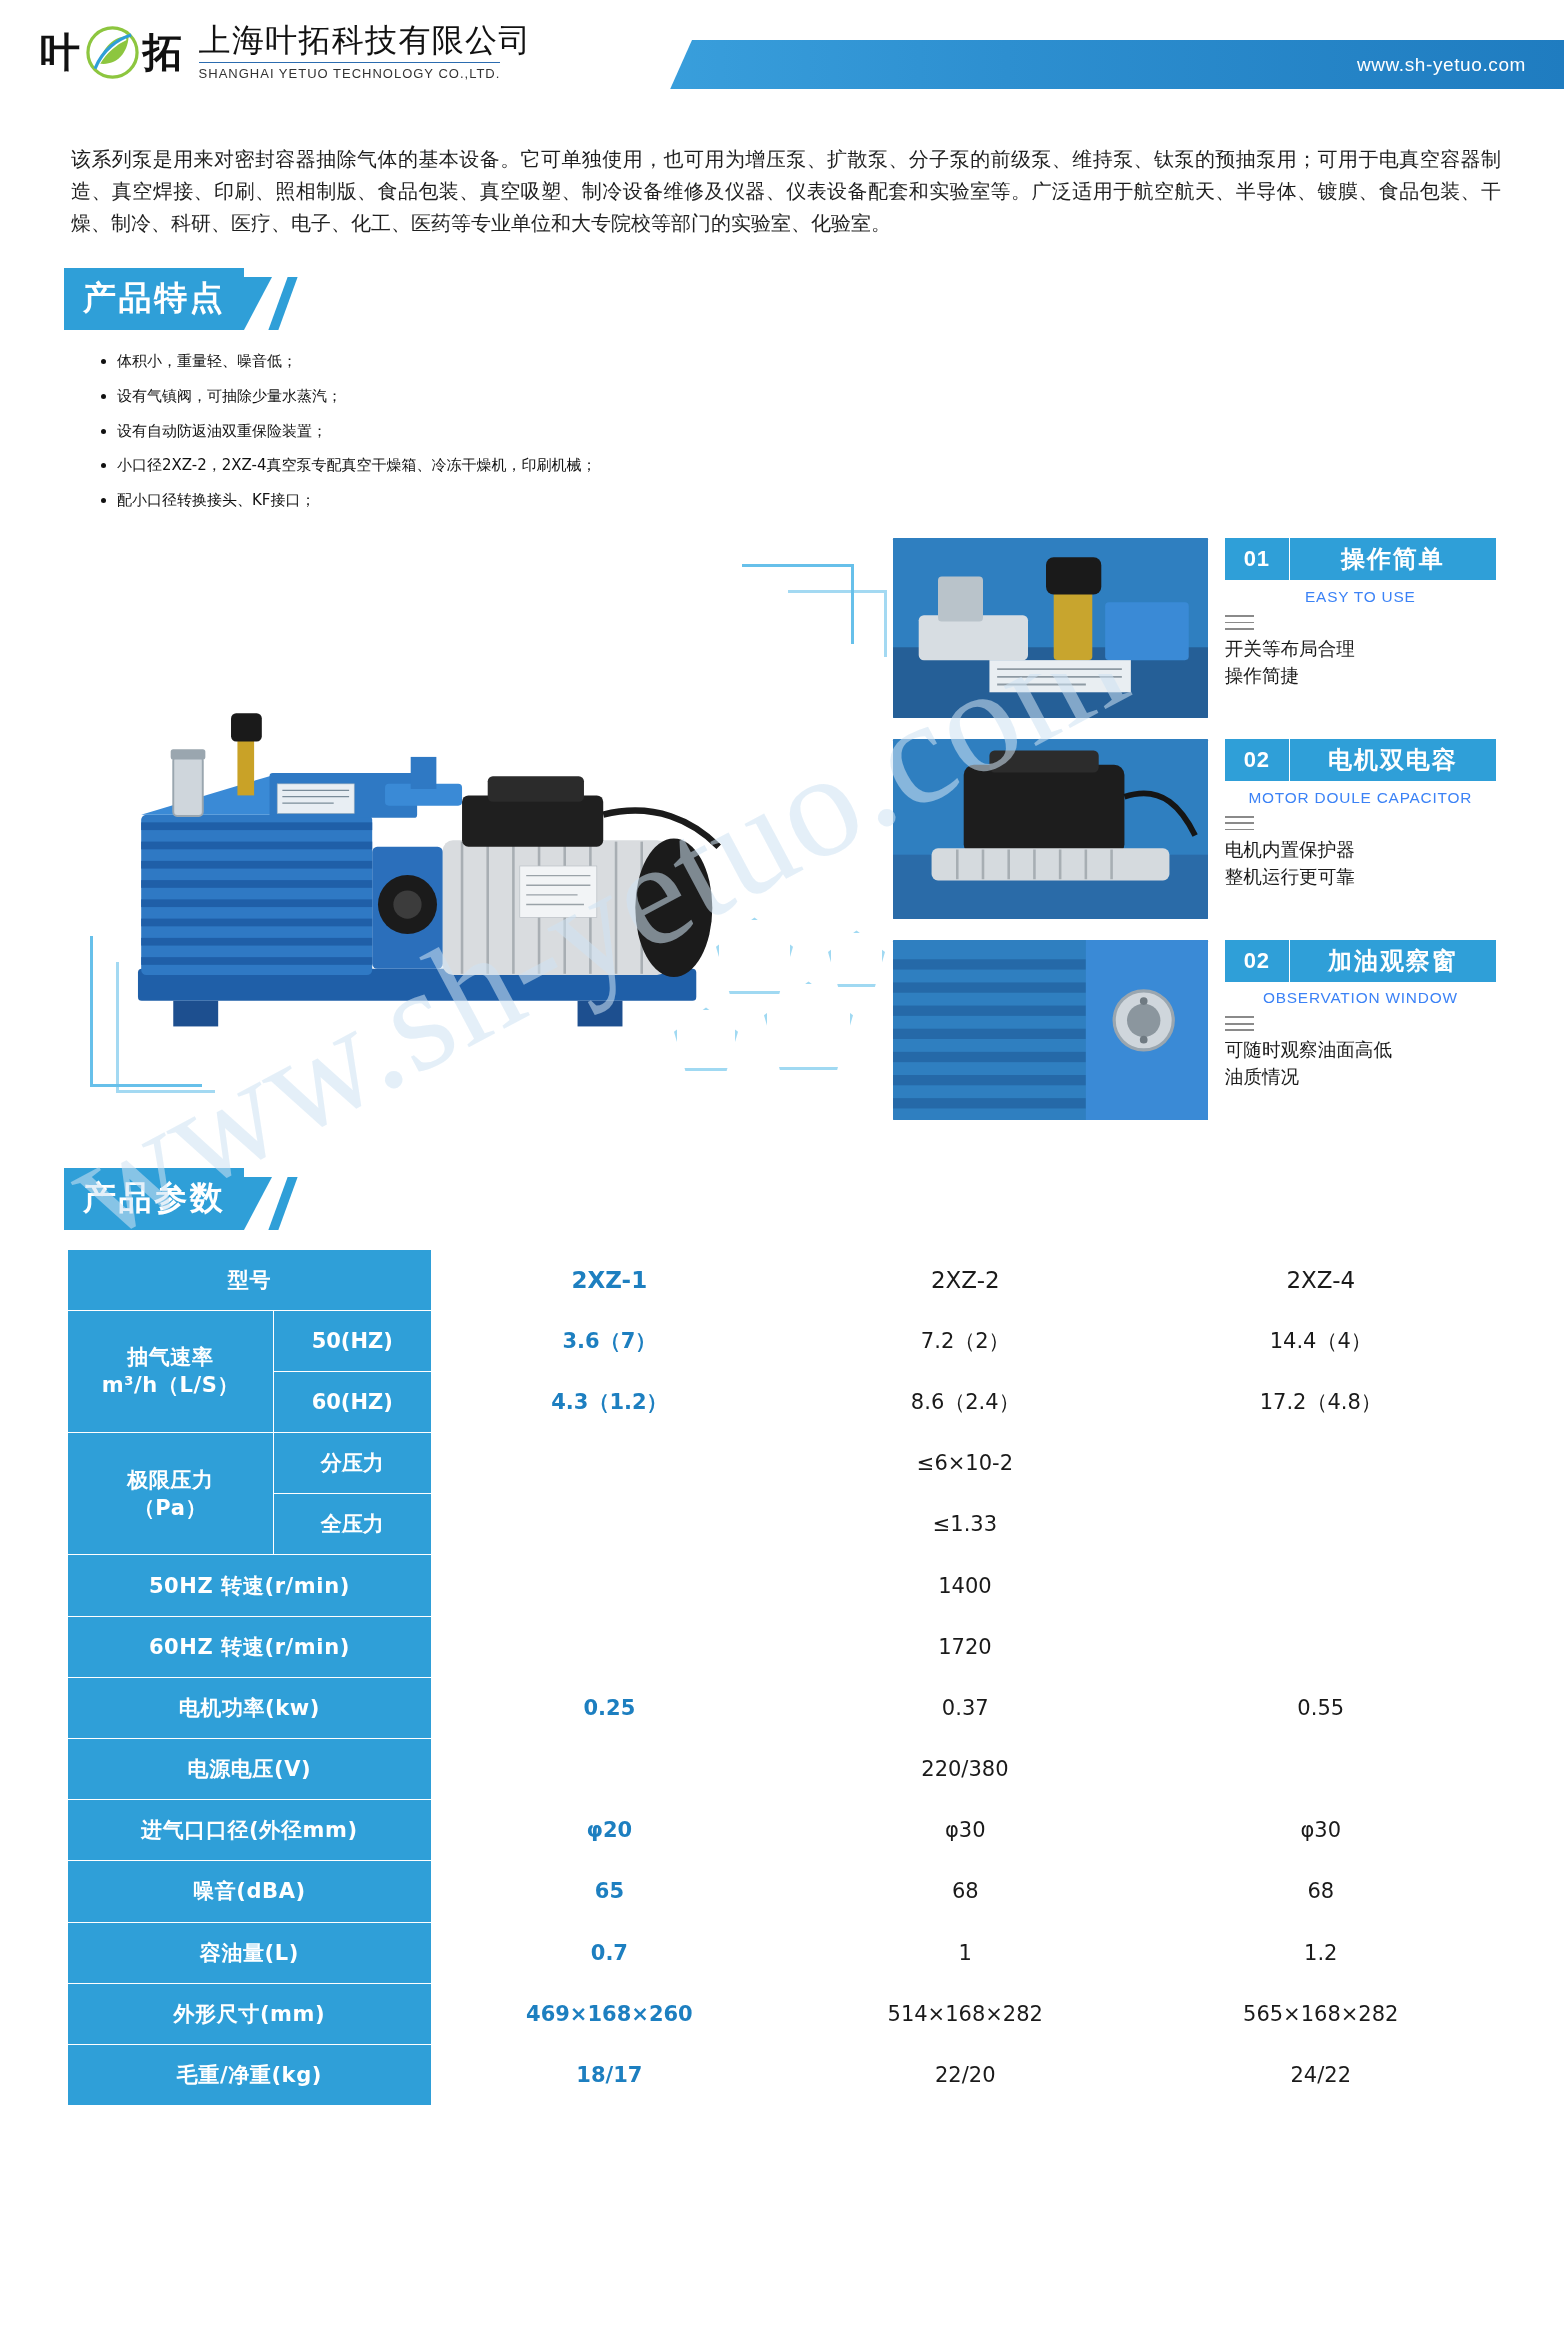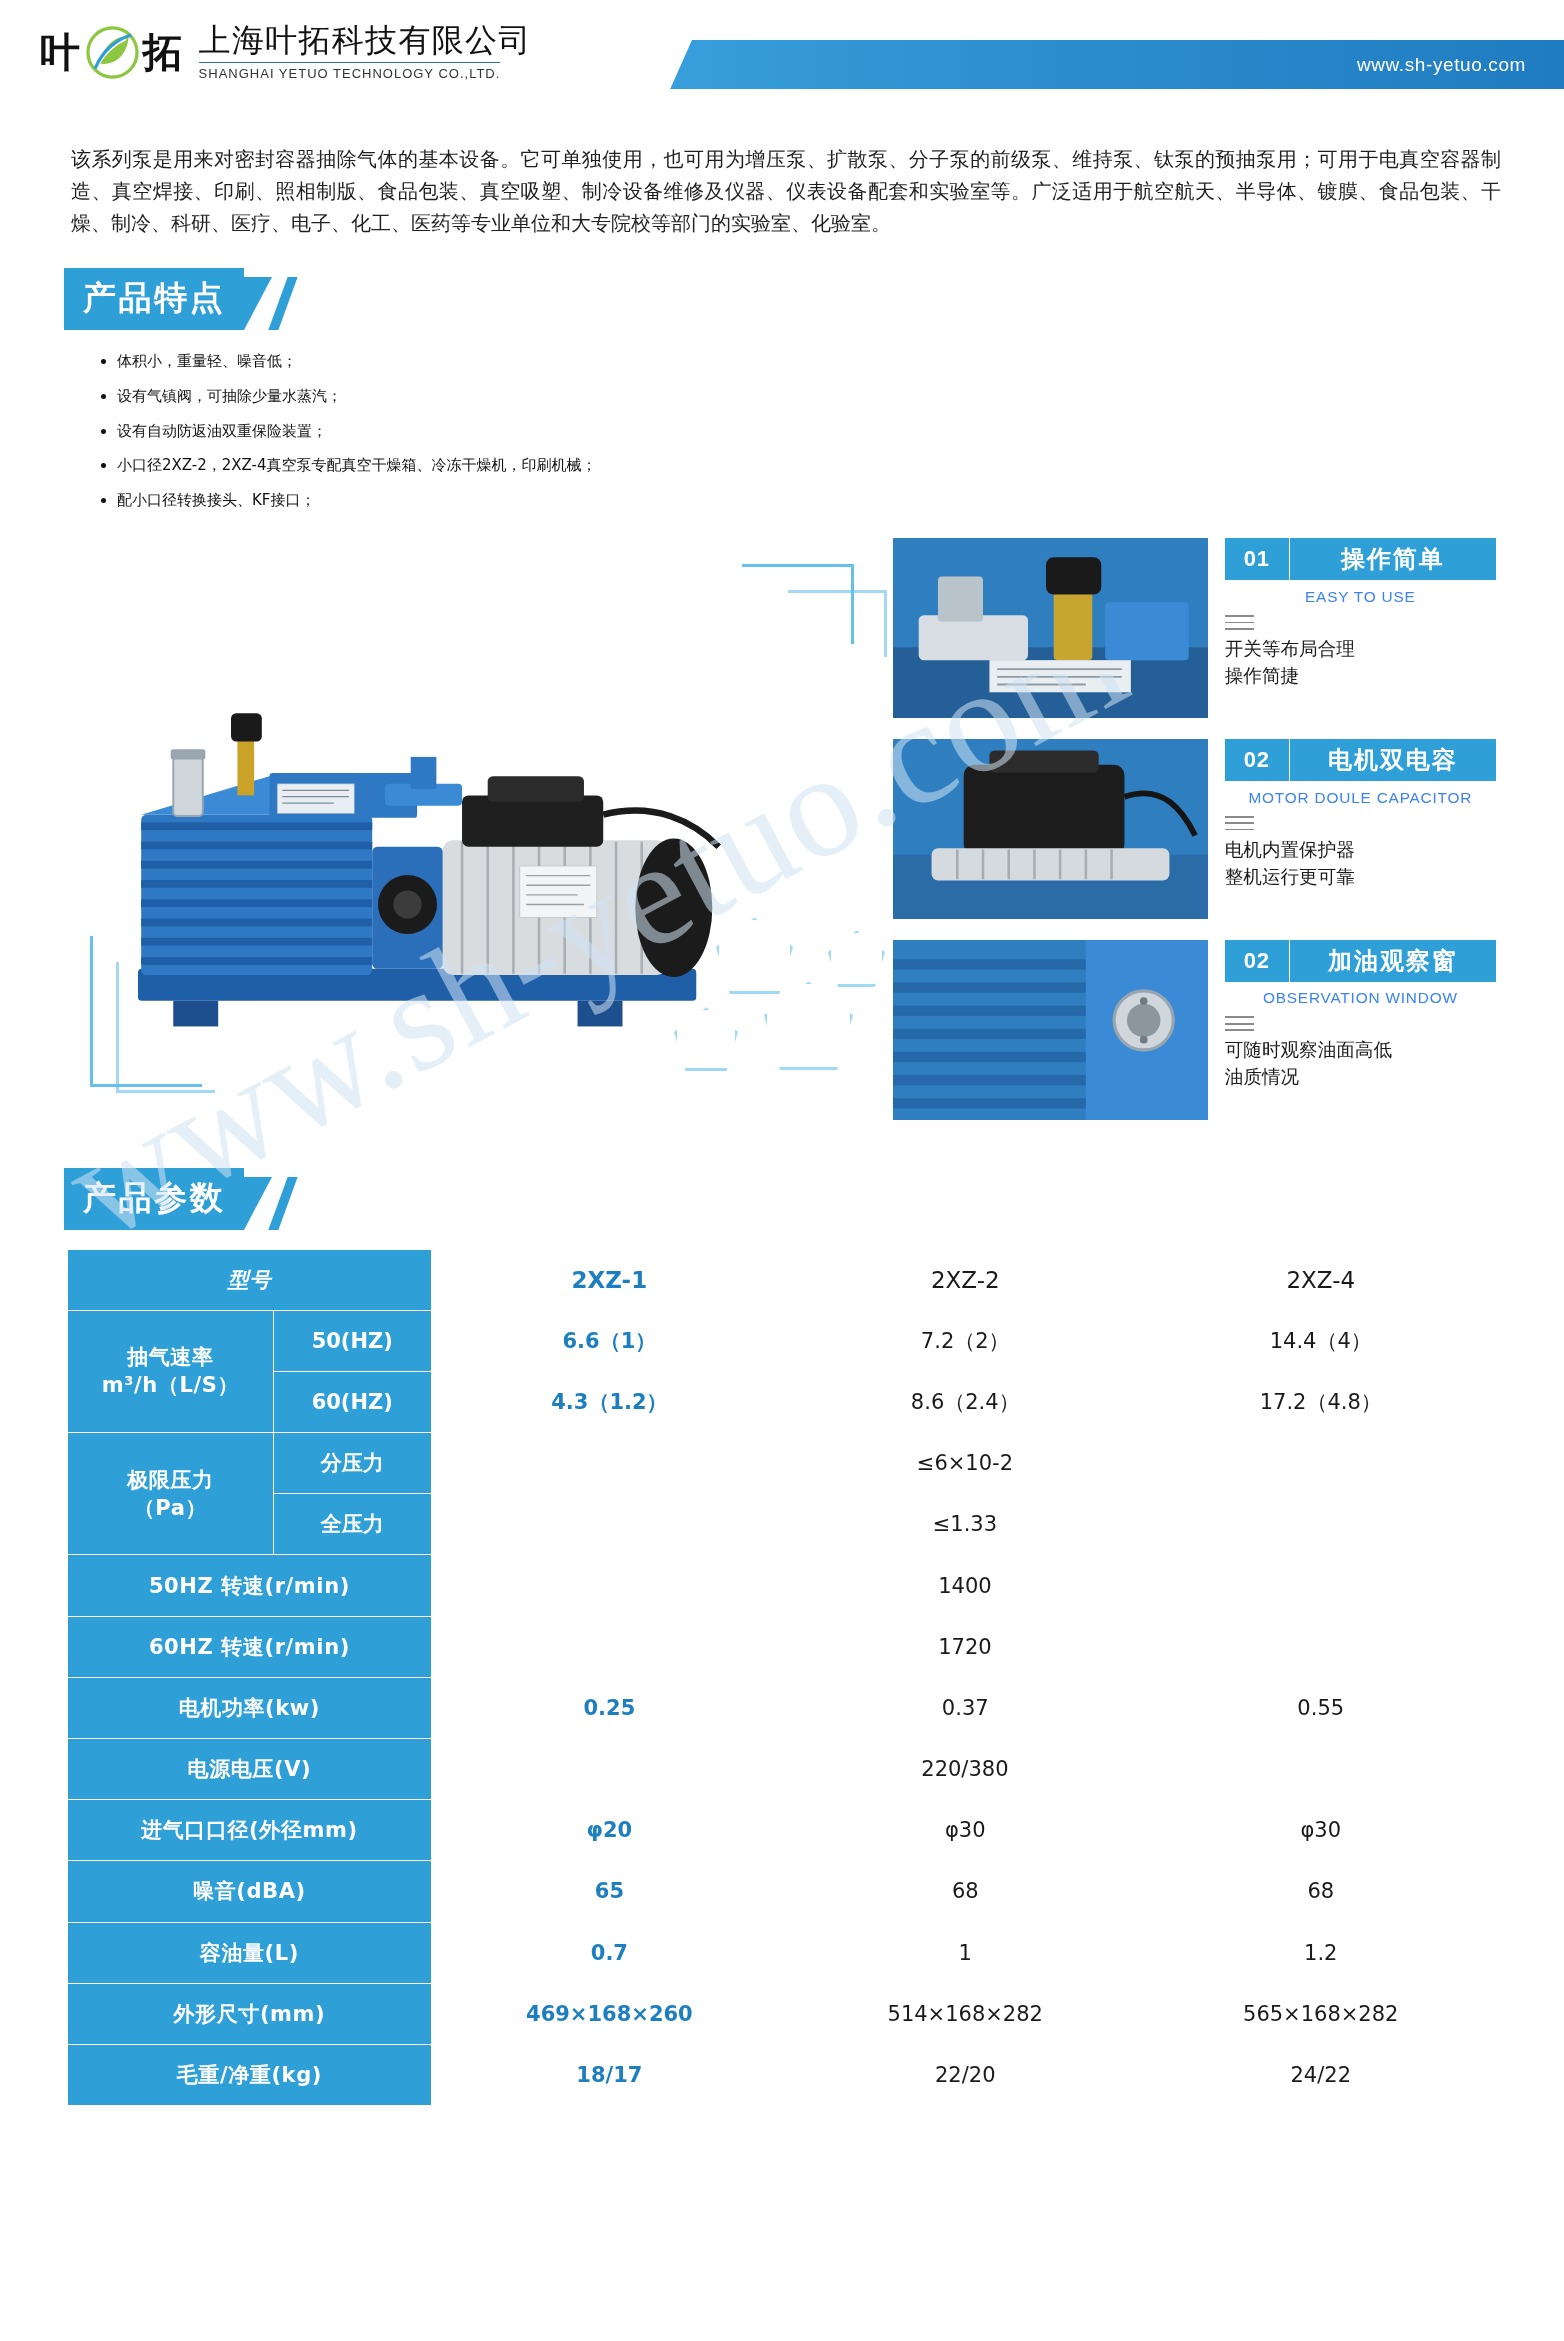--- a/index.html
+++ b/index.html
@@ -489,33 +489,33 @@
 </div>
 
 
 <div class="section-banner params-banner">
   <span class="banner-box">产品参数</span><span class="banner-tail"></span><span class="banner-slash"></span>
 </div>
 
 <table class="spec">
   <tbody>
       <tr>
-    <td class="lbl" colspan="2" style="width:360px;font-style:italic;">型号</td>
+    <td class="lbl" colspan="2" style="width:360px;">型号</td>
     <td class="head hl" style="width:360px;">2XZ-1</td>
     <td class="head" style="width:360px;">2XZ-2</td>
     <td class="head" style="width:360px;">2XZ-4</td>
   </tr>
 
   <tr>
     <td class="lbl" rowspan="2" style="width:205px;">
       <div>抽气速率</div>
       <div>m³/h（L/S）</div>
     </td>
     <td class="sub" style="width:154px;">50(HZ)</td>
-    <td class="val hl">6.6（1）</td>
+    <td class="val hl">3.6（7）</td>
     <td class="val">7.2（2）</td>
     <td class="val">14.4（4）</td>
   </tr>
   <tr>
     <td class="sub">60(HZ)</td>
     <td class="val hl">4.3（1.2）</td>
     <td class="val">8.6（2.4）</td>
     <td class="val">17.2（4.8）</td>
   </tr>
 

